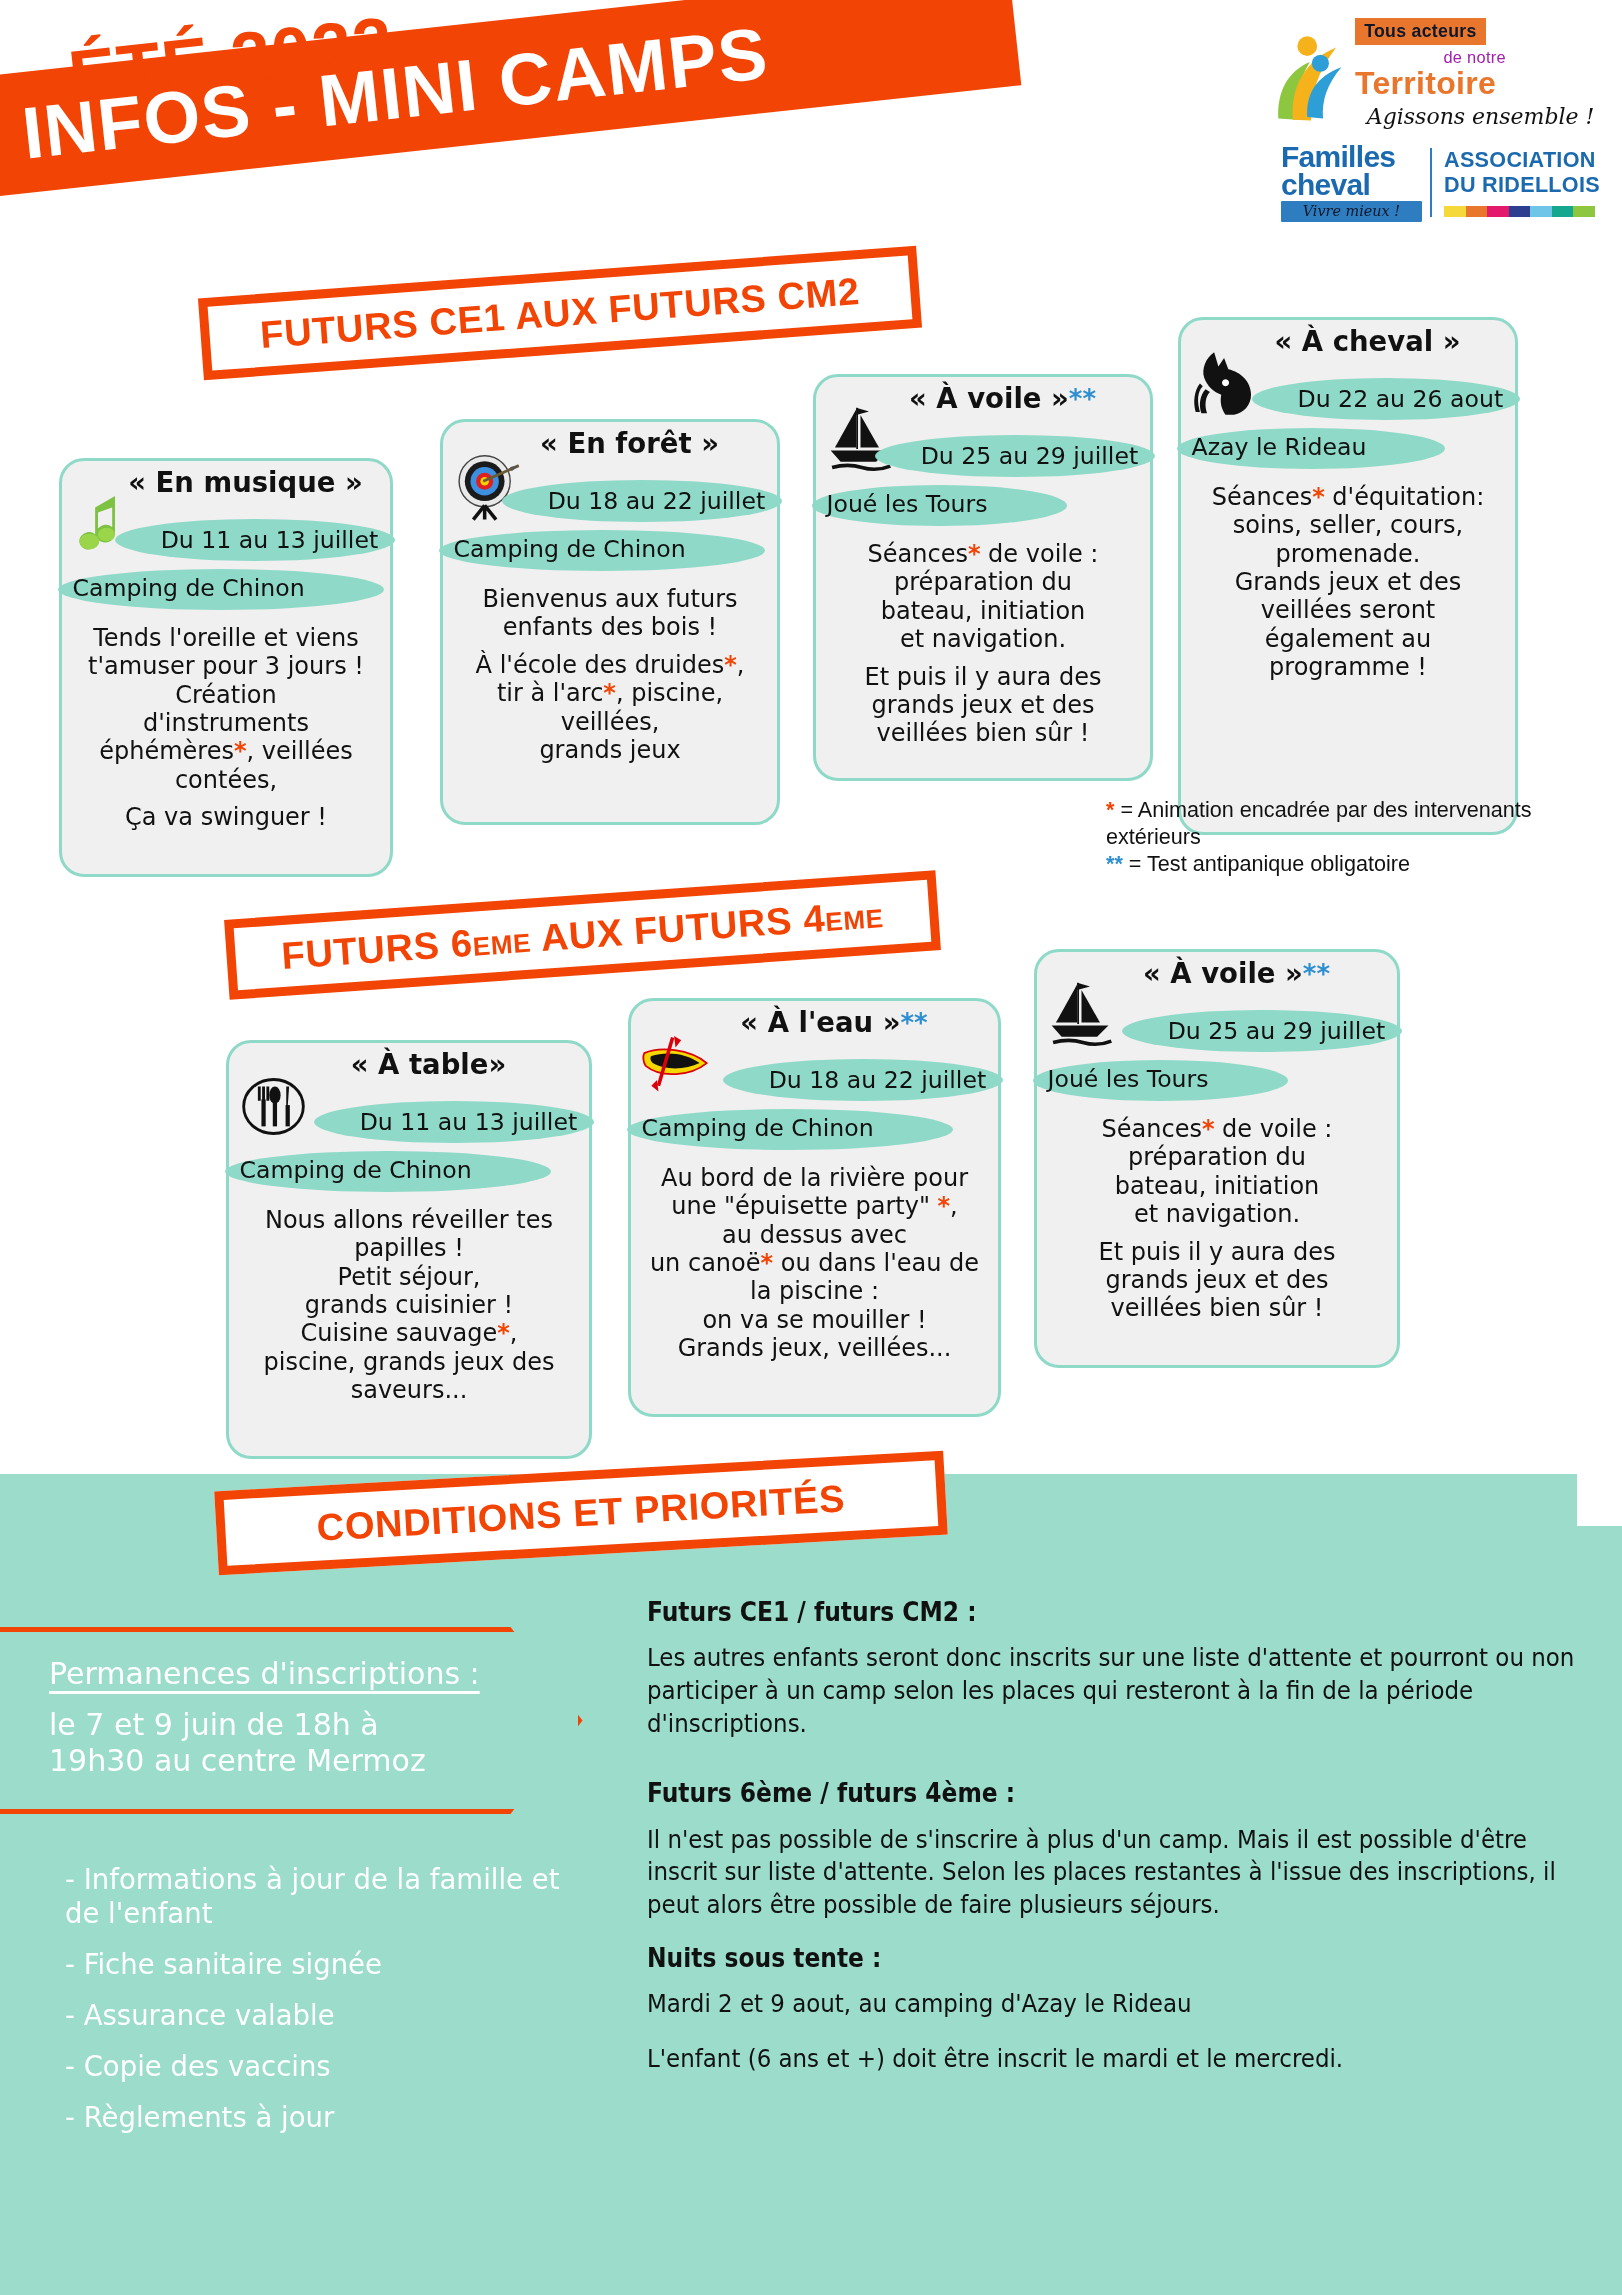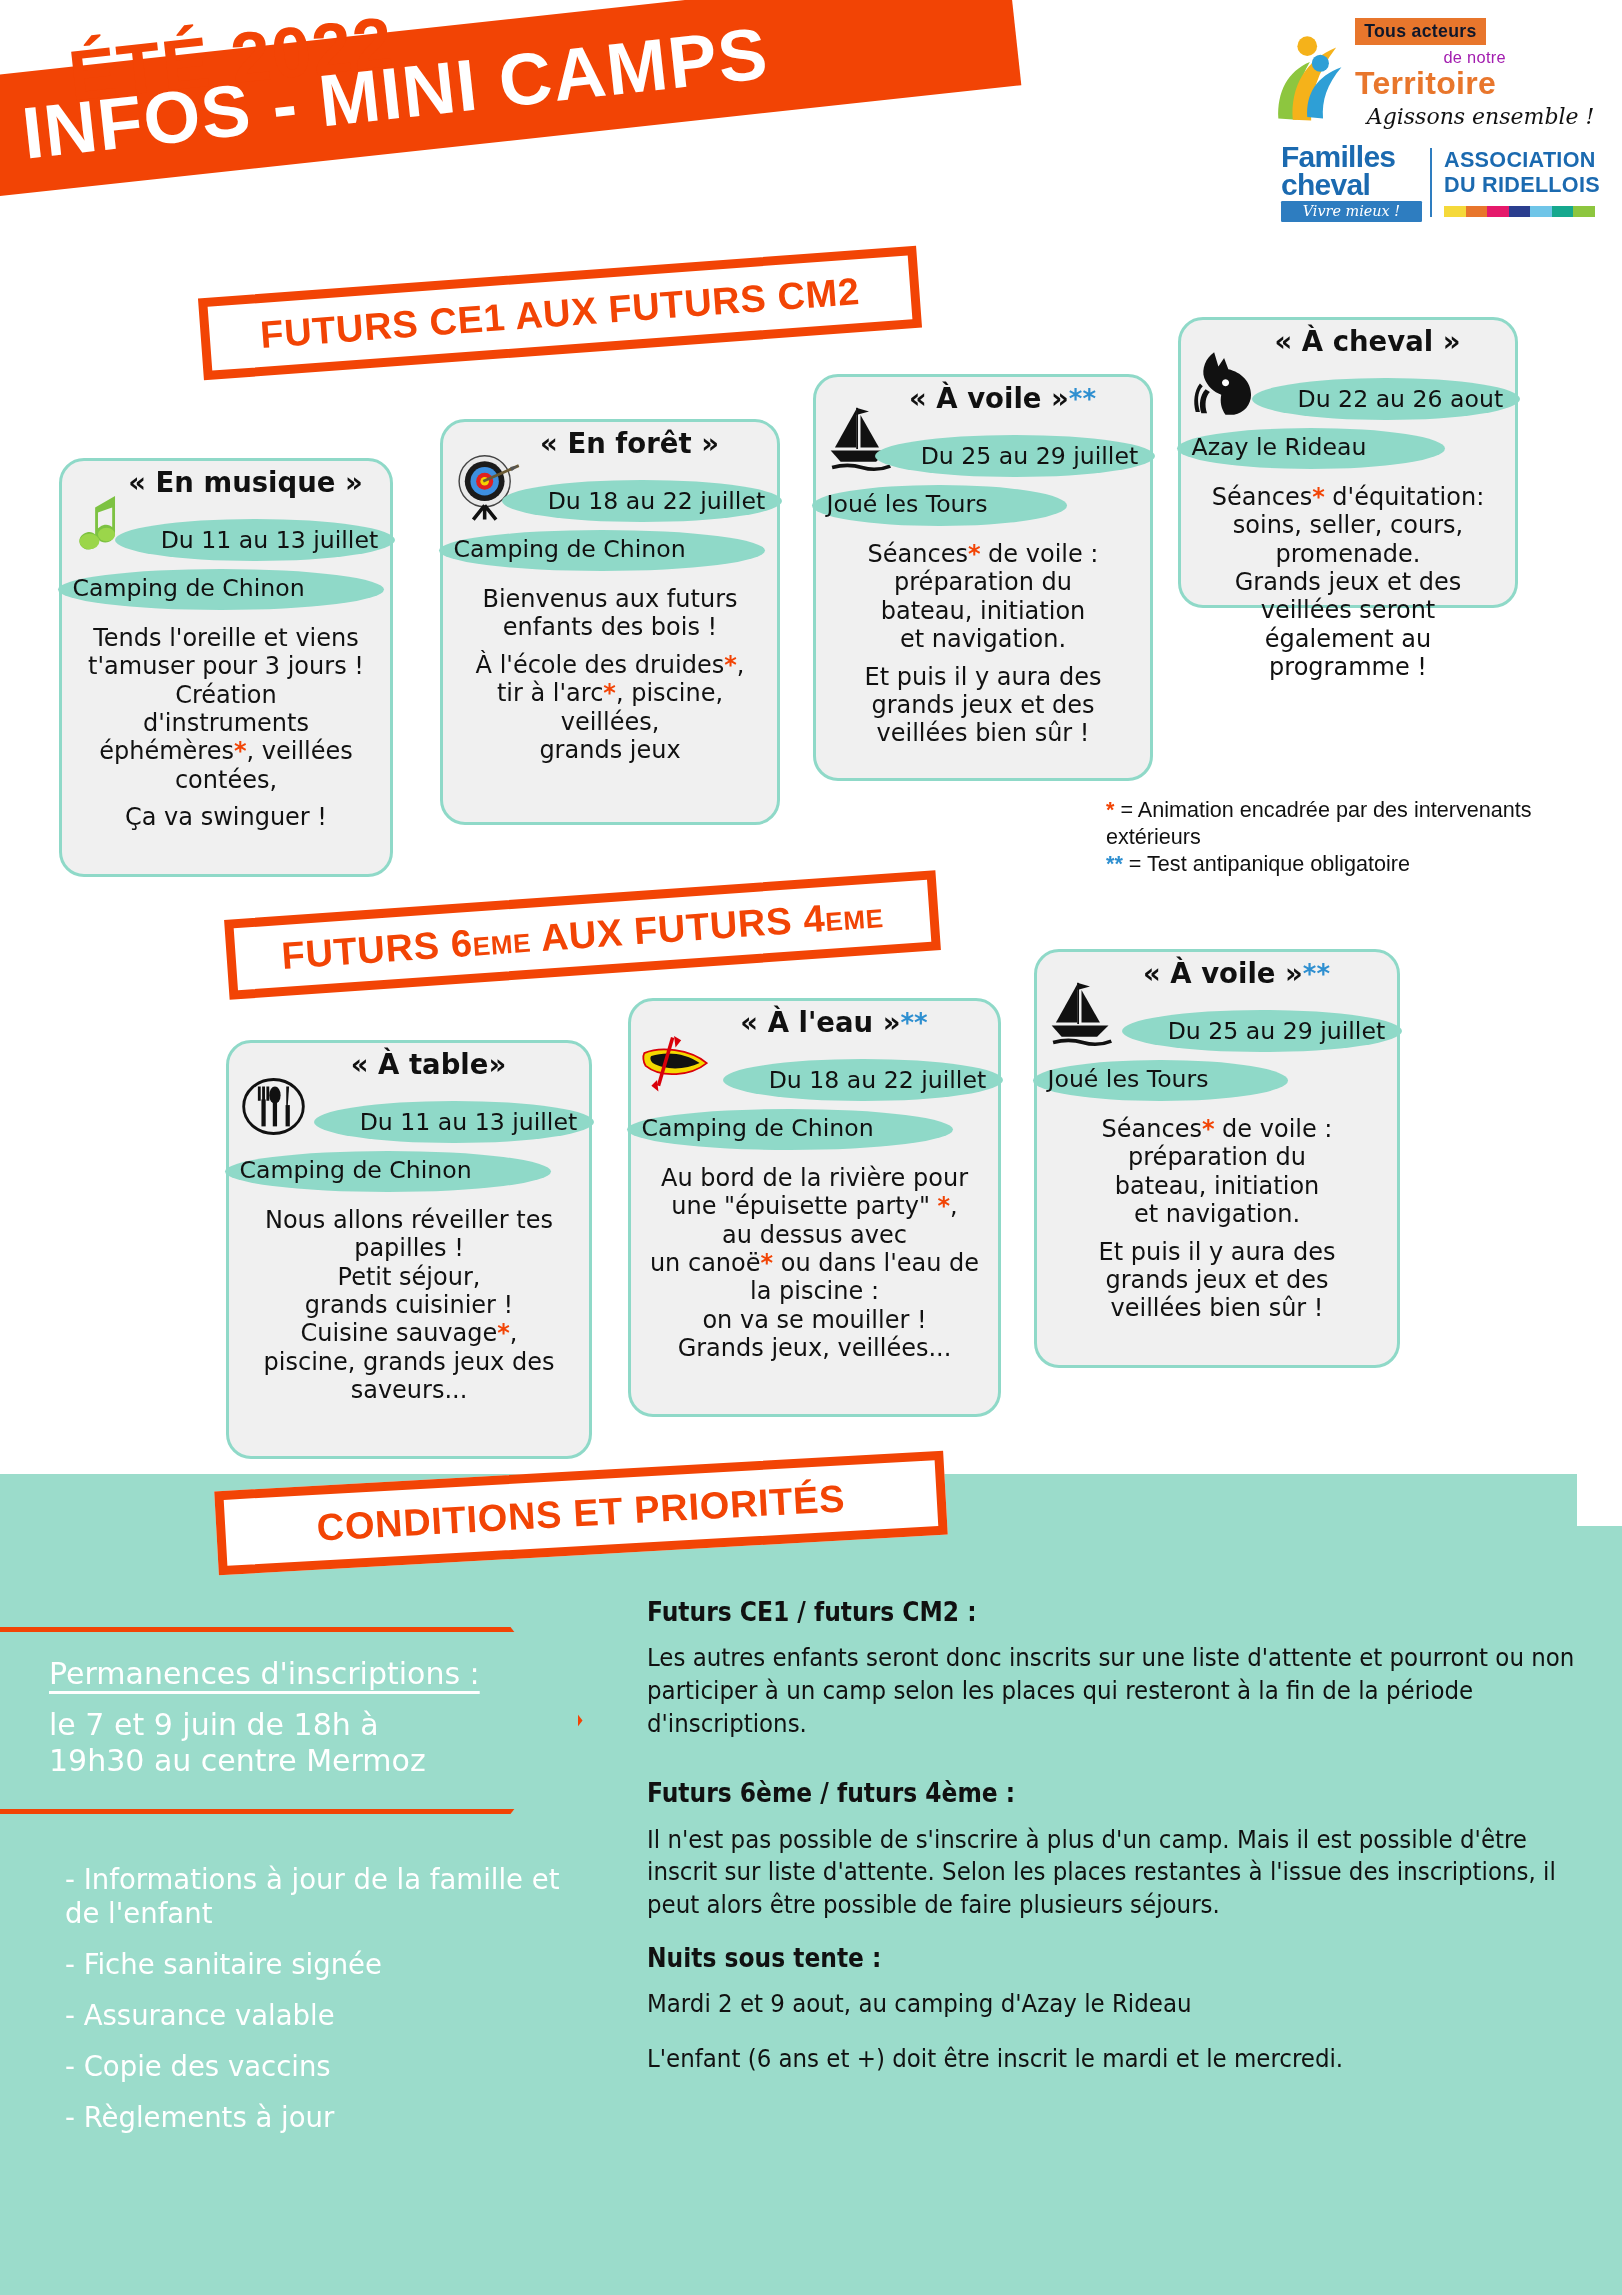--- a/index.html
+++ b/index.html
@@ -58,21 +58,21 @@
   .tt-denotre { color:#a21caf; font-size: 16.4px; text-align:center; margin-top:2.6px; letter-spacing:0.3px;}
   .tt-territoire { color:#E8762C; font-size: 32px; font-weight: bold; margin-top:-1.3px; letter-spacing:0.3px;}
   .tt-agissons {
     font-family: "DejaVu Serif", serif;
     font-style: italic; font-size: 22px; color:#111; margin-top: 1.3px; margin-left:11.8px;
   }
   .logo-familles { position: relative; margin-top: 3.9px; height: 79px; }
   .fr-left { position:absolute; left: 7.9px; top: 0; width: 141px; }
   .fr-name { color:#1B6AB0; font-size: 30px; font-weight: bold; line-height: 0.92; letter-spacing:-0.7px;}
   .fr-tag {
-    background:#2E7DC0; color:#ffffff; font-family:"DejaVu Serif", serif; font-style:italic;
+    background:#2E7DC0; color:#0f172a; font-family:"DejaVu Serif", serif; font-style:italic;
     font-size: 14.4px; text-align:center; padding: 2px 0 2.6px 0; margin-top: 2.6px; border-radius:1.3px;
   }
   .fr-divider { position:absolute; left: 157px; top: 5.2px; width: 2px; height: 69px; background:#2E7DC0; }
   .fr-right { position:absolute; left: 171px; top: 5.2px; }
   .fr-assoc { color:#1B6AB0; font-size: 21.6px; font-weight: bold; line-height:1.12; letter-spacing:0.3px;}
   .fr-bar { display:flex; width: 151px; height: 11px; margin-top: 9.2px; }
   .fr-bar i { flex:1; display:block; }
 
   
   .sec-banner {
@@ -138,21 +138,21 @@
     color: #111;
   }
   .card-body p { margin: 0 0 9.2px 0; }
   .card-body p:last-child { margin-bottom: 0; }
   .ast { color: #F24405; font-weight: bold; }
 
   
   #card-musique { left: 59px;  top: 458px;  width: 334px;  height: 419px; }
   #card-foret   { left: 440px; top: 419px;  width: 340px;  height: 406px; }
   #card-voile1  { left: 813px;top: 374px;  width: 340px;  height: 407px; }
-  #card-cheval  { left: 1178px;top: 317px;  width: 340px;  height: 291px; }
+  #card-cheval  { left: 1178px;top: 317px;  width: 340px;  height: 518px; }
   #card-table   { left: 226px; top: 1040px; width: 366px;  height: 419px; }
   #card-eau     { left: 628px; top: 998px; width: 373px;  height: 419px; }
   #card-voile2  { left: 1034px;top: 949px; width: 366px;  height: 419px; }
 
   
   .legend {
     position: absolute; left: 1106px; top: 797px; width: 432px;
     font-family: "Liberation Sans", sans-serif;
     font-size: 21.6px; color:#111; line-height: 1.24; z-index: 4;
   }

